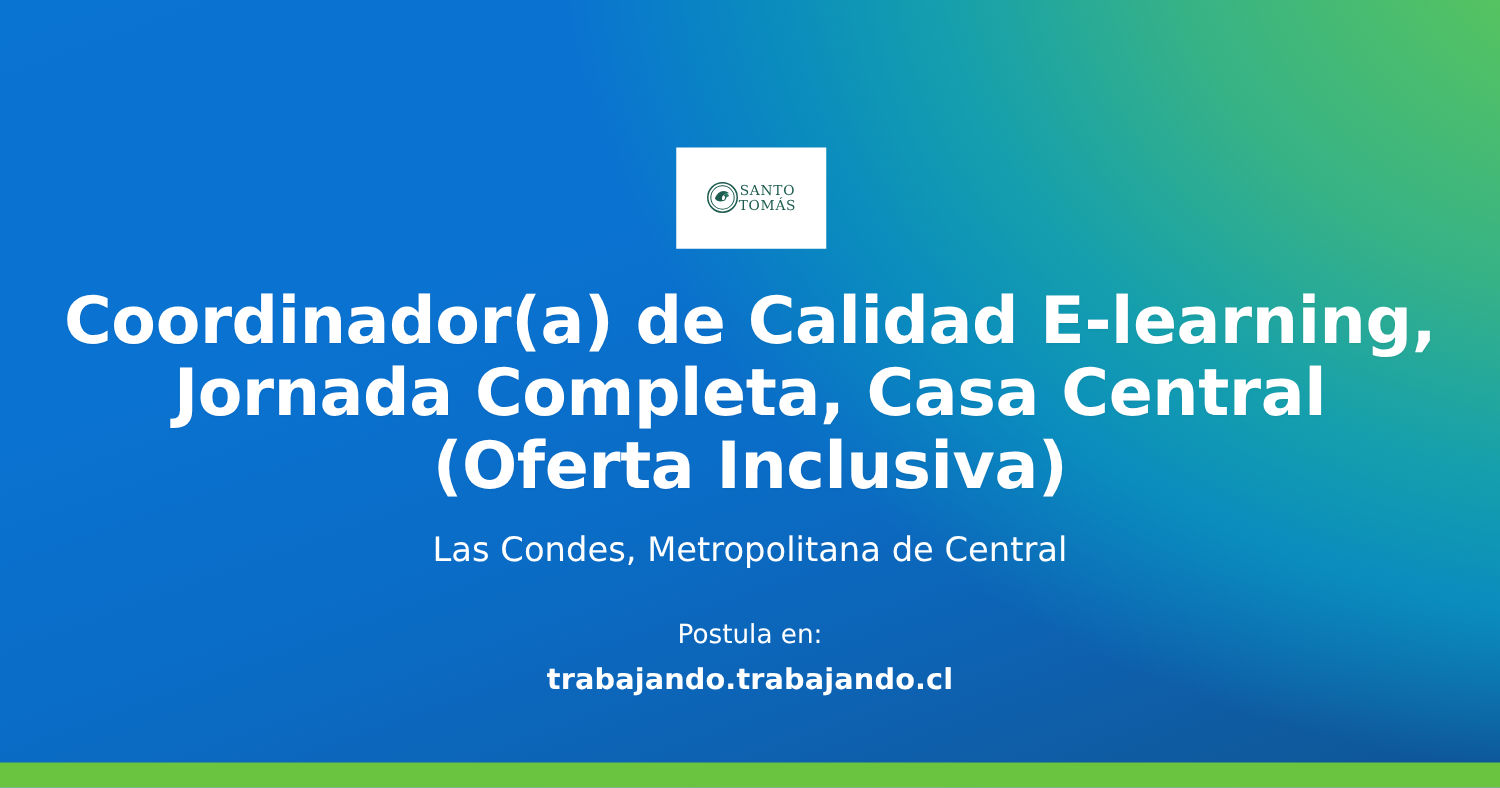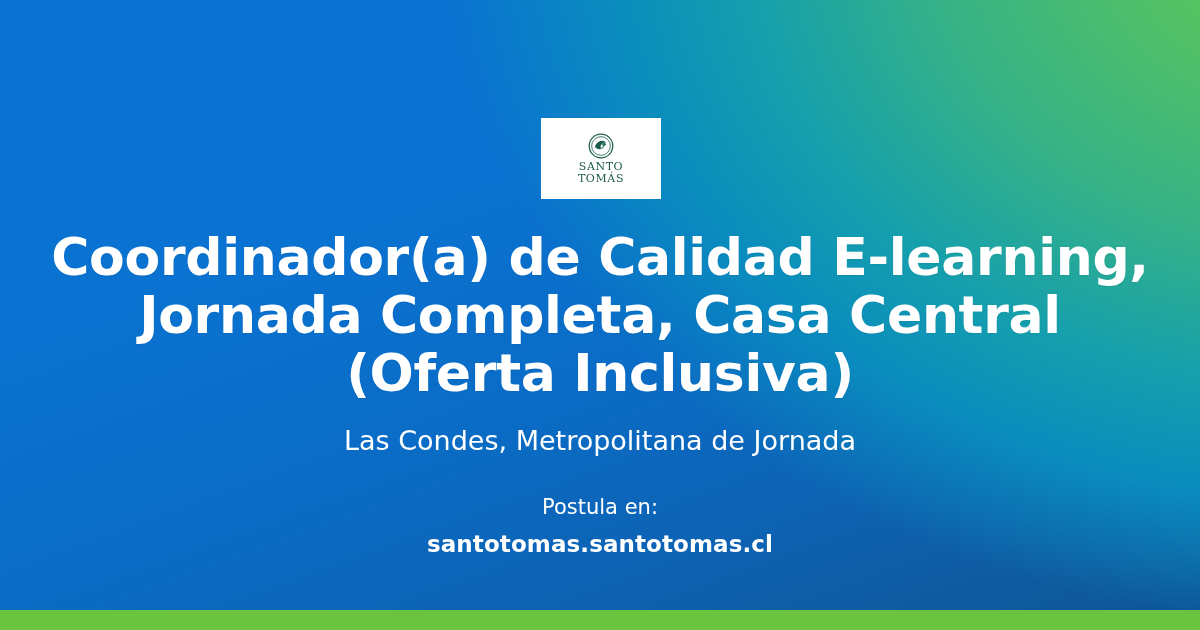--- a/index.html
+++ b/index.html
@@ -41,21 +41,21 @@
 
   
   .logo-card {
     position: absolute;
     left: 541px;
     top: 118px;
     width: 120px;
     height: 81px;
     background: #ffffff;
     display: flex;
-    flex-direction: column;
+    flex-direction: row;
     align-items: center;
     justify-content: center;
   }
   .logo-crest {
     display: block;
     width: 26px;
     height: 26px;
     margin-bottom: 2px;
   }
   .logo-wordmark {
@@ -142,22 +142,22 @@
       <circle cx="32" cy="32" r="6" fill="none" stroke="#1d5c4e" stroke-width="2"></circle>
     </svg>
     <div class="logo-wordmark">
       <span>SANTO</span>
       <span>TOMÁS</span>
     </div>
   </div>
 
   <div class="content">
     <h1 class="job-title">Coordinador(a) de Calidad E-learning, Jornada Completa, Casa Central (Oferta Inclusiva)</h1>
-    <p class="job-location">Las Condes, Metropolitana de Jornada</p>
+    <p class="job-location">Las Condes, Metropolitana de Central</p>
 
     <div class="apply-block">
       <p class="apply-label">Postula en:</p>
-      <p class="apply-url">santotomas.santotomas.cl</p>
+      <p class="apply-url">trabajando.trabajando.cl</p>
     </div>
   </div>
 
   <div class="bottom-bar"></div>
 </div>
 
 </body></html>

